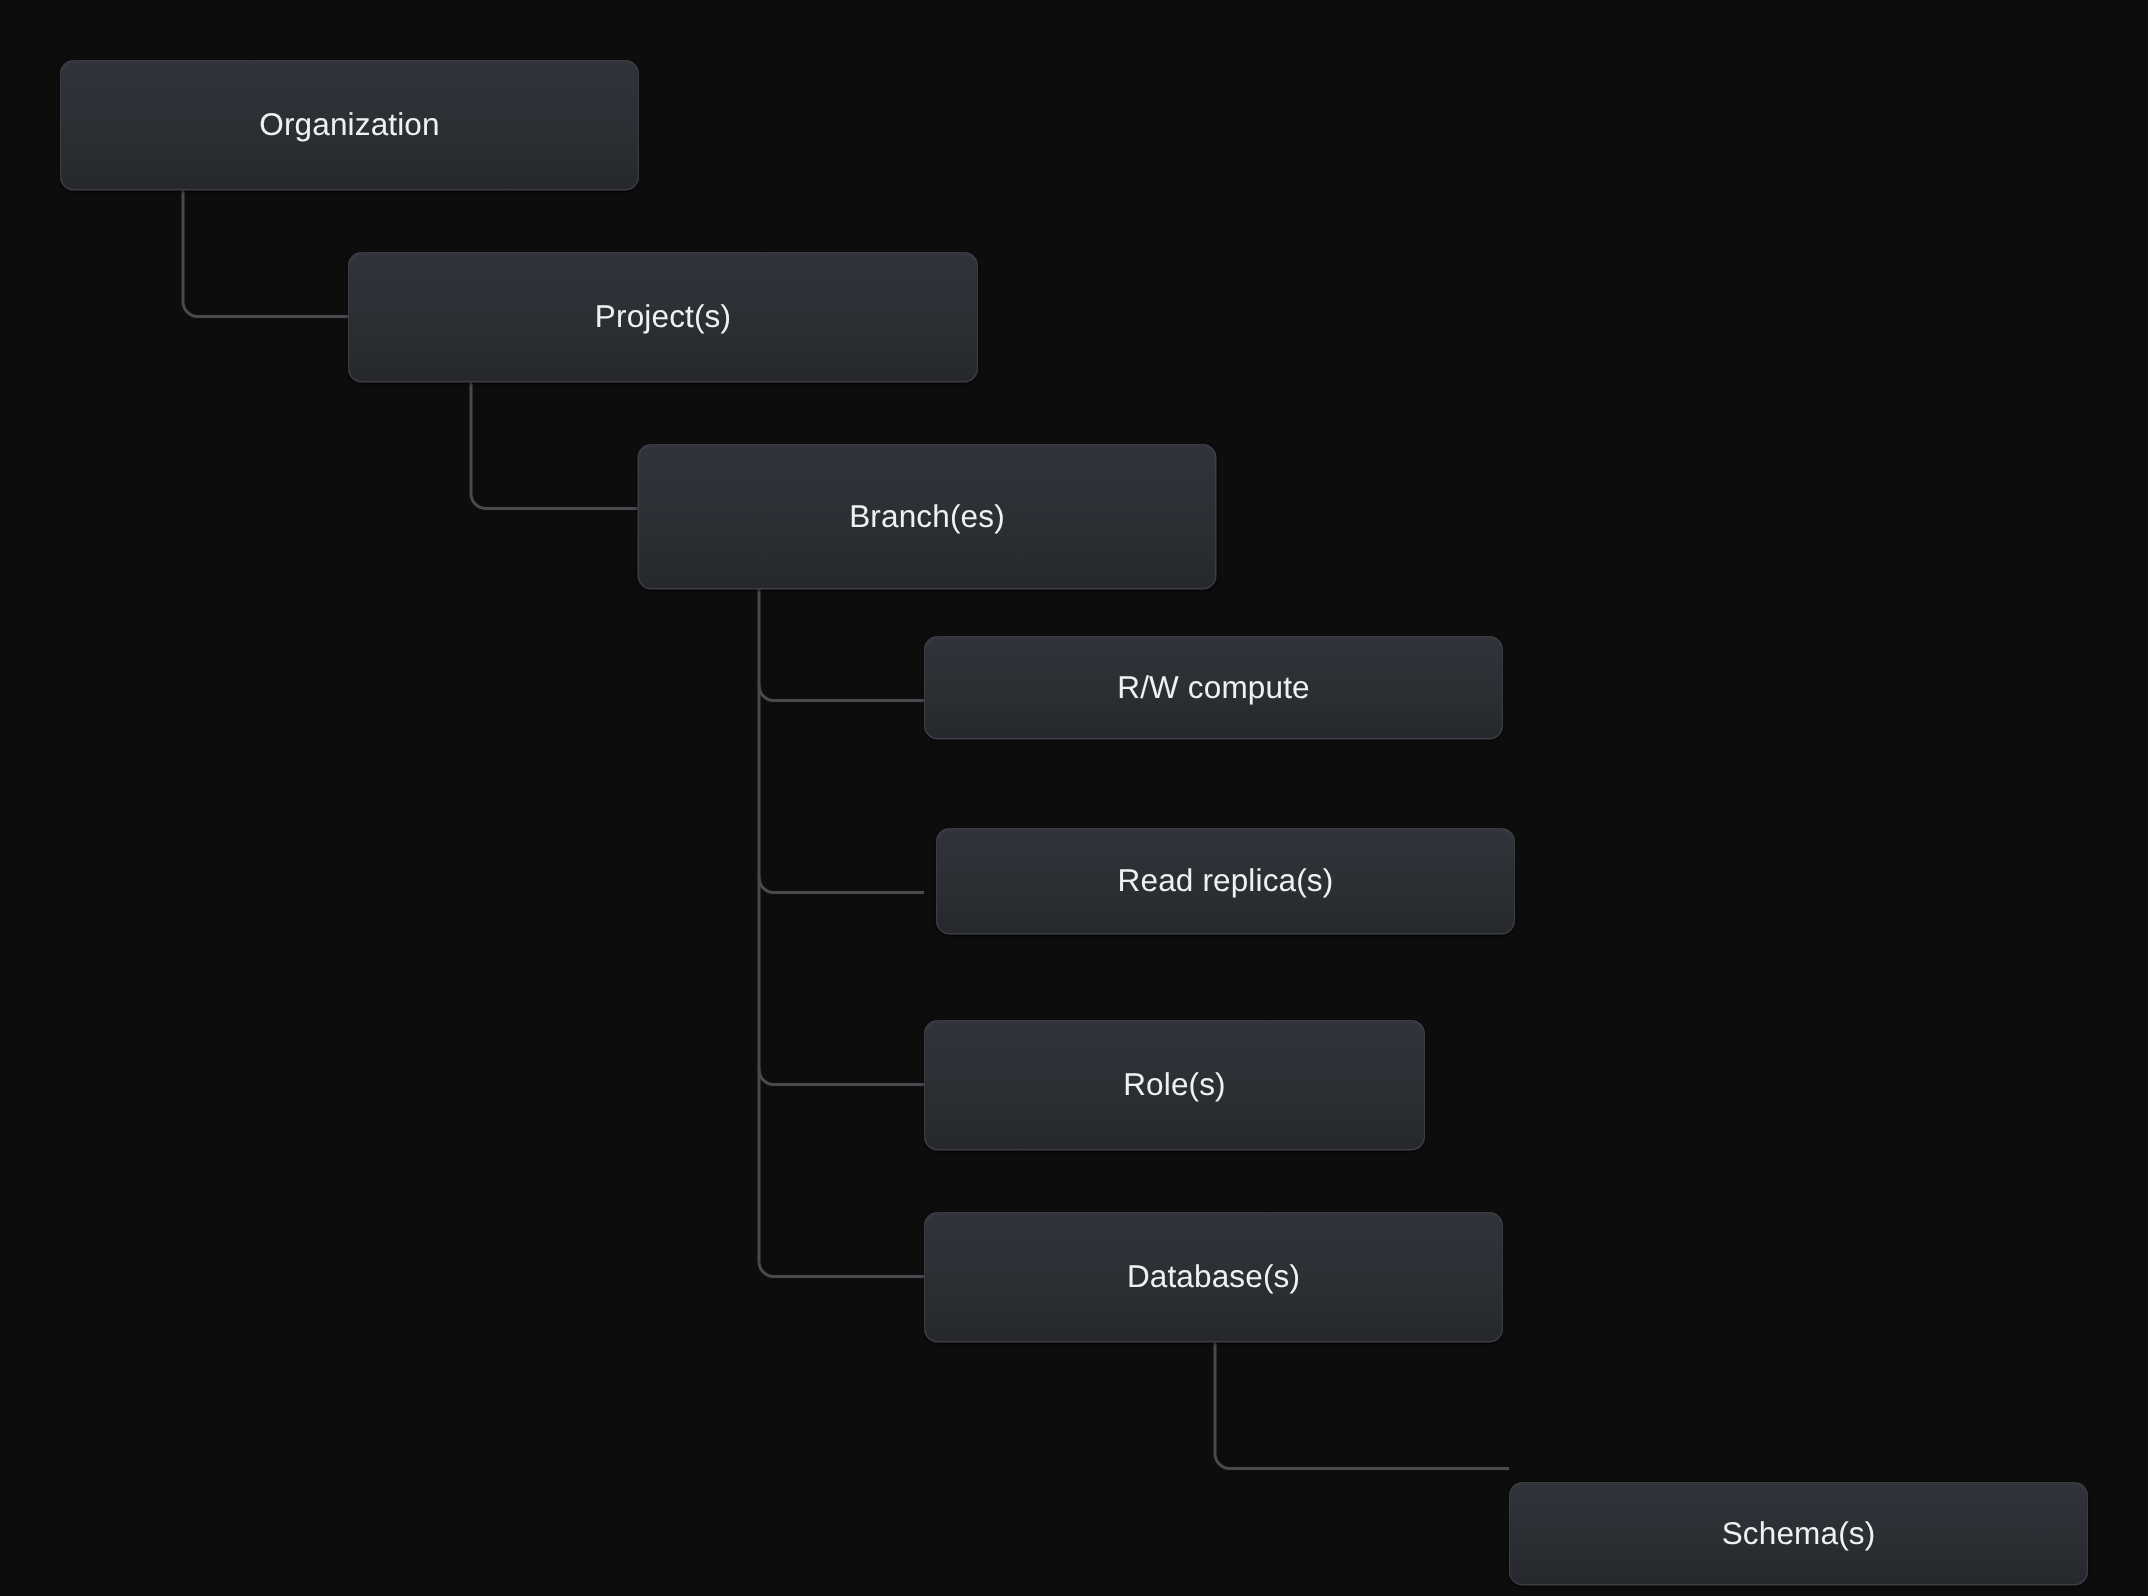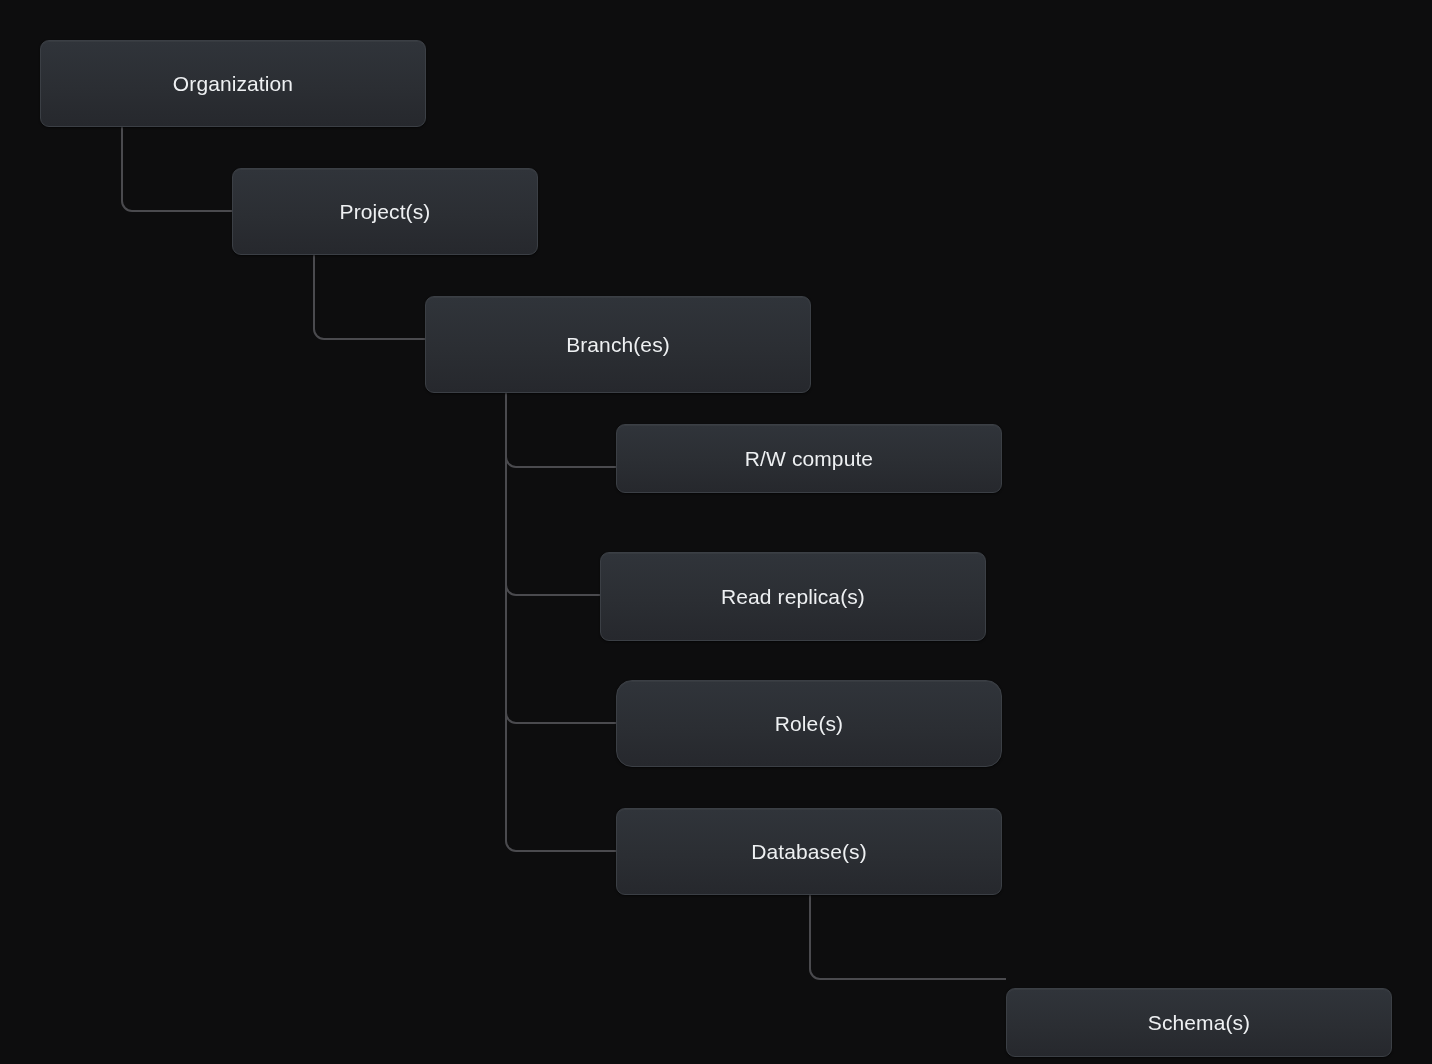--- a/index.html
+++ b/index.html
@@ -48,25 +48,25 @@
     font-size: 21px;
     font-weight: 400;
     letter-spacing: 0.1px;
     line-height: 1;
     white-space: nowrap;
     text-align: center;
   }
 
   
   #node-organization  { left: 40px;   top: 40px;  width: 386px; height: 87px; }
-  #node-project       { left: 232px;  top: 168px; width: 306px; height: 87px; }
+  #node-project       { left: 232px;  top: 168px; width: 420px; height: 87px; }
   #node-branch        { left: 425px;  top: 296px; width: 386px; height: 97px; }
   #node-rw-compute    { left: 616px;  top: 424px; width: 386px; height: 69px; }
-  #node-read-replica  { left: 600px;  top: 552px; width: 386px; height: 89px; }
-  #node-role          { left: 616px;  top: 680px; width: 386px; height: 87px; border-radius: 16px; }
+  #node-read-replica  { left: 624px;  top: 552px; width: 386px; height: 71px; }
+  #node-role          { left: 616px;  top: 680px; width: 334px; height: 87px; }
   #node-database      { left: 616px;  top: 808px; width: 386px; height: 87px; }
   #node-schema        { left: 1006px; top: 988px; width: 386px; height: 69px; }
 </style>
 </head>
 <body>
 
 <div id="diagram-canvas">
 
   <svg id="connector-layer" viewBox="0 0 1432 1064" width="1432" height="1064" xmlns="http://www.w3.org/2000/svg">
     <g fill="none" stroke="#4a4a4e" stroke-width="2" stroke-linecap="butt" stroke-linejoin="round">

